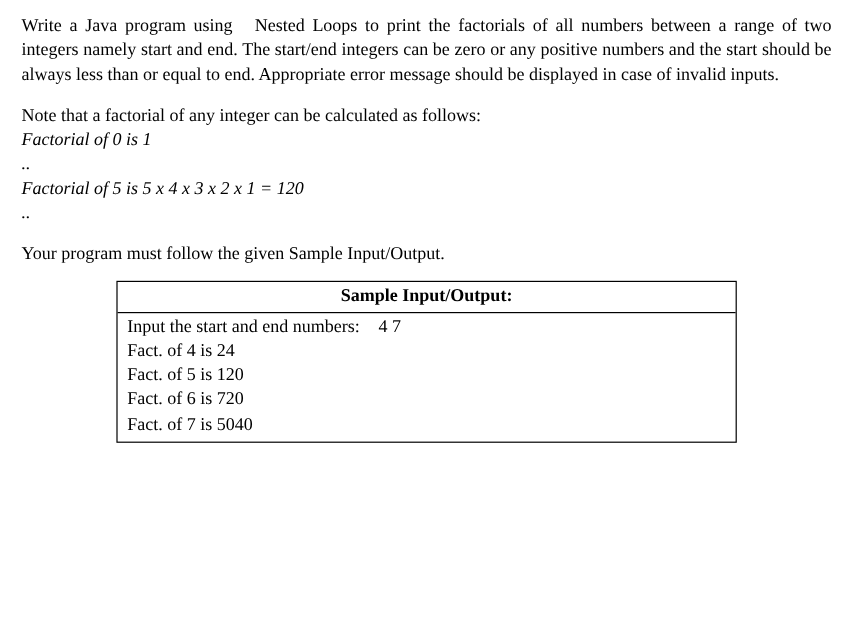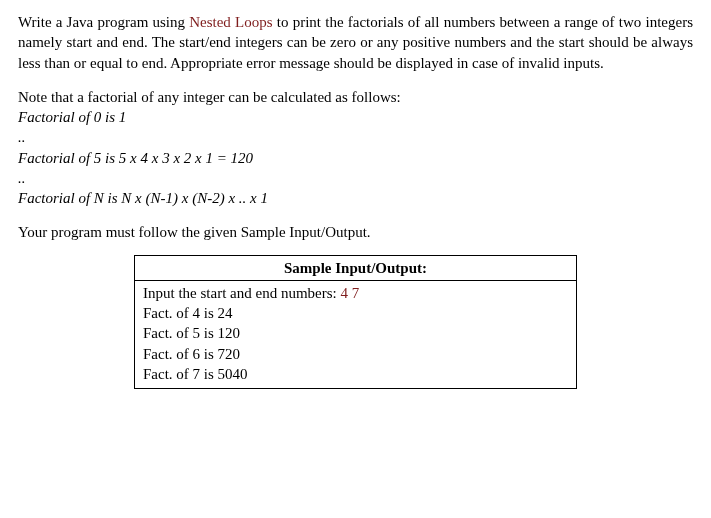--- a/index.html
+++ b/index.html
@@ -15,21 +15,22 @@
       font-size: 15px;
       color: #000000;
       padding: 12px 18px;
       line-height: 1.35;
     }
     .para {
       text-align: justify;
       margin-bottom: 14px;
     }
     .red {
-      color: #7f1d1d;
+      color: #000000;
+      margin-left: 12px;
     }
     .bold {
       font-weight: normal;
     }
     .note {
     }
     .fact-list {
       margin-bottom: 14px;
       font-style: italic;
     }
@@ -41,21 +42,21 @@
     }
     .follow {
       margin-bottom: 12px;
     }
     .sample-wrap {
       display: flex;
       justify-content: center;
     }
     .sample-box {
       border: 1px solid #000000;
-      width: 443px;
+      width: 517px;
     }
     .sample-header {
       border-bottom: 1px solid #000000;
       text-align: center;
       font-weight: bold;
       padding: 2px 6px;
     }
     .sample-body {
       padding: 2px 4px 4px 8px;
     }
@@ -73,21 +74,20 @@
   <span class="inline">Write a Java program using </span><span class="inline red">Nested Loops</span><span class="inline"> to print the factorials of all numbers between a range of two integers namely </span><span class="inline bold">start</span><span class="inline"> and </span><span class="inline bold">end</span><span class="inline">. The </span><span class="inline bold">start/end</span><span class="inline"> integers can be zero or any positive numbers and the </span><span class="inline bold">start</span><span class="inline"> should be always less than or equal to </span><span class="inline bold">end</span><span class="inline">. Appropriate error message should be displayed in case of invalid inputs.</span>
 </div>
 
 <div class="note">Note that a factorial of any integer can be calculated as follows:</div>
 
 <div class="fact-list">
   <div class="fact-line">Factorial of 0 is 1</div>
   <div class="dots">..</div>
   <div class="fact-line">Factorial of 5 is 5 x 4 x 3 x 2 x 1 = 120</div>
   <div class="dots">..</div>
-  <div class="fact-line">Factorial of N is N x (N-1) x (N-2) x .. x 1</div>
 </div>
 
 <div class="follow">Your program must follow the given Sample Input/Output.</div>
 
 <div class="sample-wrap">
   <div class="sample-box">
     <div class="sample-header">Sample Input/Output:</div>
     <div class="sample-body">
       <div class="sample-line">
         <span class="inline">Input the start and end numbers: </span><span class="inline red">4  7</span>

